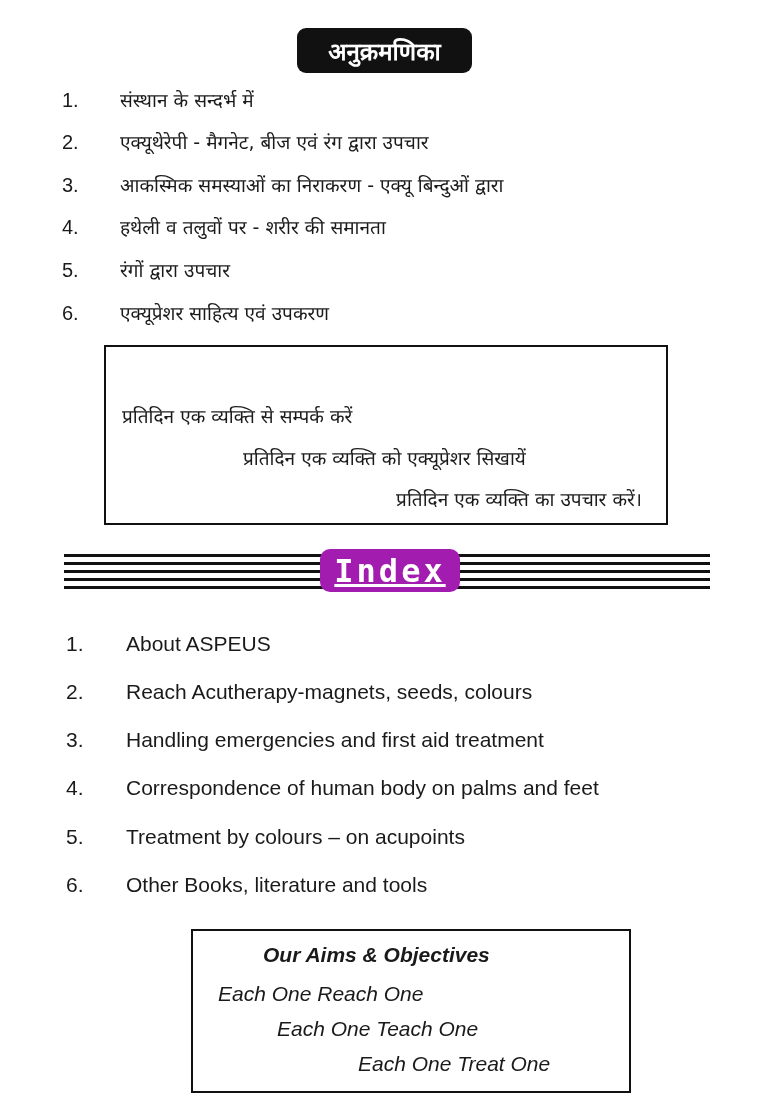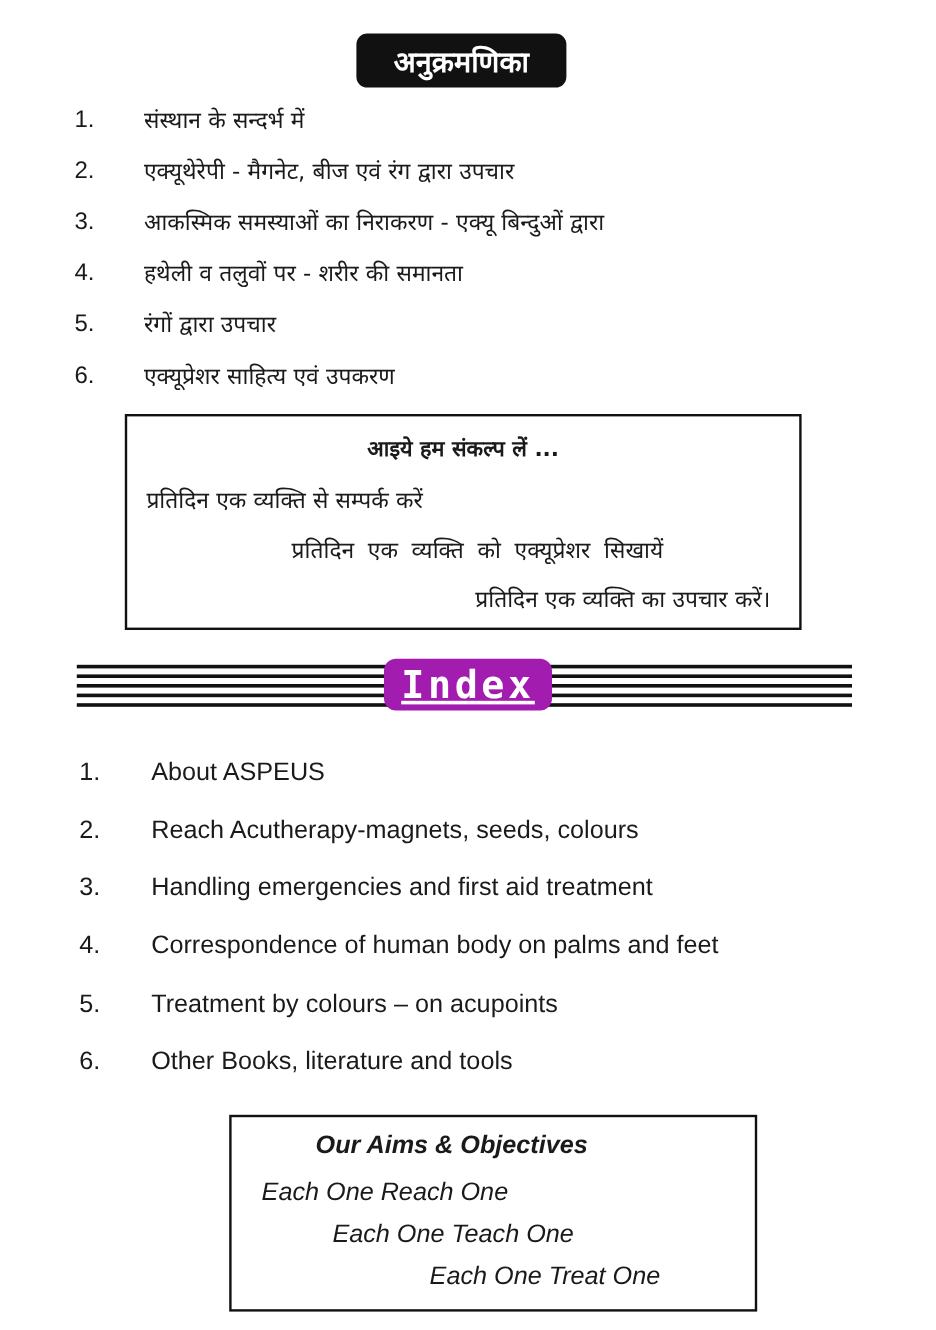--- a/index.html
+++ b/index.html
@@ -73,23 +73,22 @@
     <span class="hi-num">5.</span>
     <span class="hi-text">रंगों द्वारा उपचार</span>
   </div>
   <div class="hi-item" style="top:298px">
     <span class="hi-num">6.</span>
     <span class="hi-text">एक्यूप्रेशर साहित्य एवं उपकरण</span>
   </div>
 </div>
 
 <div class="abs hi-box">
-  <div class="line head" style="left:0; right:0; text-align:center; top:14px;">आइये हम संकल्प लें ...</div>
   <div class="line" style="left:16px; top:56px;text-align:center;">प्रतिदिन एक व्यक्ति से सम्पर्क करें</div>
-  <div class="line" style="left:137px; top:98px;font-family:Liberation Mono, monospace;">प्रतिदिन एक व्यक्ति को एक्यूप्रेशर सिखायें</div>
+  <div class="line" style="left:137px; top:98px;">प्रतिदिन एक व्यक्ति को एक्यूप्रेशर सिखायें</div>
   <div class="line" style="right:24px; top:139px;">प्रतिदिन एक व्यक्ति का उपचार करें।</div>
 </div>
 
 <div class="abs stripes">
   <div class="stripe" style="top:1px"></div>
   <div class="stripe" style="top:9px"></div>
   <div class="stripe" style="top:17px"></div>
   <div class="stripe" style="top:25px"></div>
   <div class="stripe" style="top:33px"></div>
 </div>

